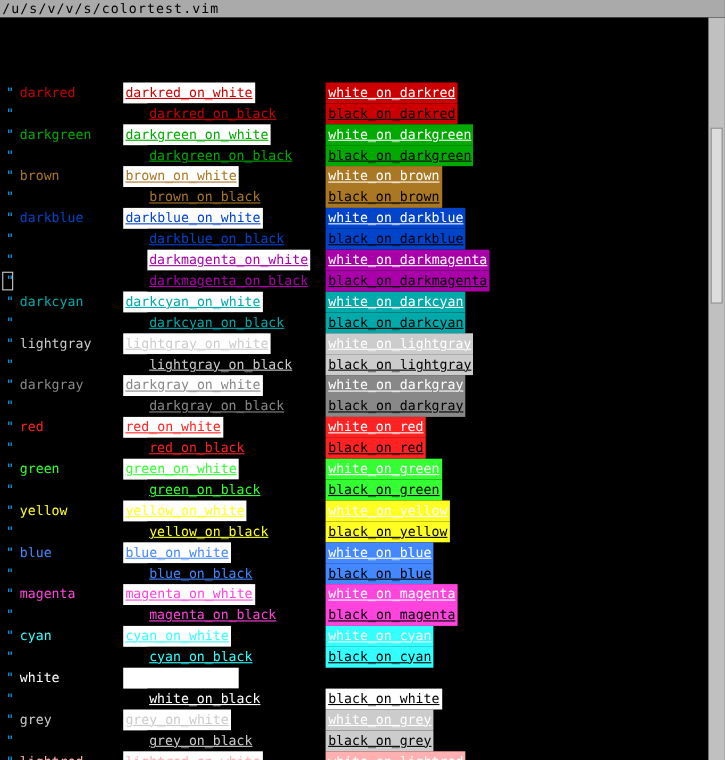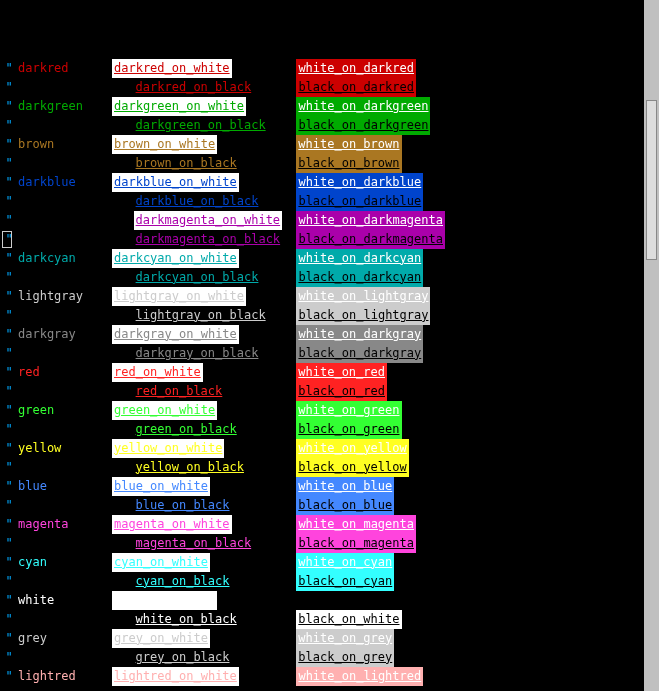--- a/index.html
+++ b/index.html
@@ -14,19 +14,20 @@
   .quote { color: #00aaff; width: 14px; text-align: center; }
   .name { width: 96px; padding-left: 2px; }
   .seg { padding: 0 2px; text-decoration: underline; text-decoration-thickness: 1px; }
   .gap { display: inline-block; }
   .cursorcell { position: absolute; left: 0; width: 10px; height: 17px; border: 1px solid #ccc; background: transparent; }
 </style>
 </head>
 <body>
 
 <div class="window">
+  <div class="titlebar">/u/s/v/v/s/colortest.vim</div>
   <div class="editor" id="editor">
     <div class="scrollbar">
       <div class="scrollthumb"></div>
     </div>
   <div class="row"><span class="quote">"</span><span class="name" style="color: rgb(204, 0, 0);">darkred</span><span class="seg" style="background: rgb(255, 255, 255); color: rgb(204, 0, 0);">darkred_on_white</span><span class="gap" style="width: 64.8px;"></span><span class="seg" style="background: rgb(204, 0, 0); color: rgb(255, 255, 255);">white_on_darkred</span></div><div class="row"><span class="quote">"</span><span class="name" style="color: rgb(204, 0, 0);"></span><span class="gap" style="width: 21.6px;"></span><span class="seg" style="background: rgb(0, 0, 0); color: rgb(204, 0, 0);">darkred_on_black</span><span class="gap" style="width: 43.2px;"></span><span class="seg" style="background: rgb(204, 0, 0); color: rgb(0, 0, 0);">black_on_darkred</span></div><div class="row"><span class="quote">"</span><span class="name" style="color: rgb(0, 170, 0);">darkgreen</span><span class="seg" style="background: rgb(255, 255, 255); color: rgb(0, 170, 0);">darkgreen_on_white</span><span class="gap" style="width: 50.4px;"></span><span class="seg" style="background: rgb(0, 170, 0); color: rgb(255, 255, 255);">white_on_darkgreen</span></div><div class="row"><span class="quote">"</span><span class="name" style="color: rgb(0, 170, 0);"></span><span class="gap" style="width: 21.6px;"></span><span class="seg" style="background: rgb(0, 0, 0); color: rgb(0, 170, 0);">darkgreen_on_black</span><span class="gap" style="width: 28.8px;"></span><span class="seg" style="background: rgb(0, 170, 0); color: rgb(0, 0, 0);">black_on_darkgreen</span></div><div class="row"><span class="quote">"</span><span class="name" style="color: rgb(170, 119, 34);">brown</span><span class="seg" style="background: rgb(255, 255, 255); color: rgb(170, 119, 34);">brown_on_white</span><span class="gap" style="width: 79.2px;"></span><span class="seg" style="background: rgb(170, 119, 34); color: rgb(255, 255, 255);">white_on_brown</span></div><div class="row"><span class="quote">"</span><span class="name" style="color: rgb(170, 119, 34);"></span><span class="gap" style="width: 21.6px;"></span><span class="seg" style="background: rgb(0, 0, 0); color: rgb(170, 119, 34);">brown_on_black</span><span class="gap" style="width: 57.6px;"></span><span class="seg" style="background: rgb(170, 119, 34); color: rgb(0, 0, 0);">black_on_brown</span></div><div class="row"><span class="quote">"</span><span class="name" style="color: rgb(0, 68, 204);">darkblue</span><span class="seg" style="background: rgb(255, 255, 255); color: rgb(0, 68, 204);">darkblue_on_white</span><span class="gap" style="width: 57.6px;"></span><span class="seg" style="background: rgb(0, 68, 204); color: rgb(255, 255, 255);">white_on_darkblue</span></div><div class="row"><span class="quote">"</span><span class="name" style="color: rgb(0, 68, 204);"></span><span class="gap" style="width: 21.6px;"></span><span class="seg" style="background: rgb(0, 0, 0); color: rgb(0, 68, 204);">darkblue_on_black</span><span class="gap" style="width: 36px;"></span><span class="seg" style="background: rgb(0, 68, 204); color: rgb(0, 0, 0);">black_on_darkblue</span></div><div class="row"><span class="quote">"</span><span class="name" style="color: rgb(170, 0, 170);"></span><span class="gap" style="width: 21.6px;"></span><span class="seg" style="background: rgb(255, 255, 255); color: rgb(170, 0, 170);">darkmagenta_on_white</span><span class="gap" style="width: 14.4px;"></span><span class="seg" style="background: rgb(170, 0, 170); color: rgb(255, 255, 255);">white_on_darkmagenta</span></div><div class="row" style="position: relative;"><span class="cursorcell" style="top: 1px;"></span><span class="quote">"</span><span class="name" style="color: rgb(170, 0, 170);"></span><span class="gap" style="width: 21.6px;"></span><span class="seg" style="background: rgb(0, 0, 0); color: rgb(170, 0, 170);">darkmagenta_on_black</span><span class="gap" style="width: 14.4px;"></span><span class="seg" style="background: rgb(170, 0, 170); color: rgb(0, 0, 0);">black_on_darkmagenta</span></div><div class="row"><span class="quote">"</span><span class="name" style="color: rgb(0, 170, 170);">darkcyan</span><span class="seg" style="background: rgb(255, 255, 255); color: rgb(0, 170, 170);">darkcyan_on_white</span><span class="gap" style="width: 57.6px;"></span><span class="seg" style="background: rgb(0, 170, 170); color: rgb(255, 255, 255);">white_on_darkcyan</span></div><div class="row"><span class="quote">"</span><span class="name" style="color: rgb(0, 170, 170);"></span><span class="gap" style="width: 21.6px;"></span><span class="seg" style="background: rgb(0, 0, 0); color: rgb(0, 170, 170);">darkcyan_on_black</span><span class="gap" style="width: 36px;"></span><span class="seg" style="background: rgb(0, 170, 170); color: rgb(0, 0, 0);">black_on_darkcyan</span></div><div class="row"><span class="quote">"</span><span class="name" style="color: rgb(204, 204, 204);">lightgray</span><span class="seg" style="background: rgb(255, 255, 255); color: rgb(204, 204, 204);">lightgray_on_white</span><span class="gap" style="width: 50.4px;"></span><span class="seg" style="background: rgb(204, 204, 204); color: rgb(255, 255, 255);">white_on_lightgray</span></div><div class="row"><span class="quote">"</span><span class="name" style="color: rgb(204, 204, 204);"></span><span class="gap" style="width: 21.6px;"></span><span class="seg" style="background: rgb(0, 0, 0); color: rgb(204, 204, 204);">lightgray_on_black</span><span class="gap" style="width: 28.8px;"></span><span class="seg" style="background: rgb(204, 204, 204); color: rgb(0, 0, 0);">black_on_lightgray</span></div><div class="row"><span class="quote">"</span><span class="name" style="color: rgb(136, 136, 136);">darkgray</span><span class="seg" style="background: rgb(255, 255, 255); color: rgb(136, 136, 136);">darkgray_on_white</span><span class="gap" style="width: 57.6px;"></span><span class="seg" style="background: rgb(136, 136, 136); color: rgb(255, 255, 255);">white_on_darkgray</span></div><div class="row"><span class="quote">"</span><span class="name" style="color: rgb(136, 136, 136);"></span><span class="gap" style="width: 21.6px;"></span><span class="seg" style="background: rgb(0, 0, 0); color: rgb(136, 136, 136);">darkgray_on_black</span><span class="gap" style="width: 36px;"></span><span class="seg" style="background: rgb(136, 136, 136); color: rgb(0, 0, 0);">black_on_darkgray</span></div><div class="row"><span class="quote">"</span><span class="name" style="color: rgb(255, 34, 34);">red</span><span class="seg" style="background: rgb(255, 255, 255); color: rgb(255, 34, 34);">red_on_white</span><span class="gap" style="width: 93.6px;"></span><span class="seg" style="background: rgb(255, 34, 34); color: rgb(255, 255, 255);">white_on_red</span></div><div class="row"><span class="quote">"</span><span class="name" style="color: rgb(255, 34, 34);"></span><span class="gap" style="width: 21.6px;"></span><span class="seg" style="background: rgb(0, 0, 0); color: rgb(255, 34, 34);">red_on_black</span><span class="gap" style="width: 72px;"></span><span class="seg" style="background: rgb(255, 34, 34); color: rgb(0, 0, 0);">black_on_red</span></div><div class="row"><span class="quote">"</span><span class="name" style="color: rgb(51, 255, 51);">green</span><span class="seg" style="background: rgb(255, 255, 255); color: rgb(51, 255, 51);">green_on_white</span><span class="gap" style="width: 79.2px;"></span><span class="seg" style="background: rgb(51, 255, 51); color: rgb(255, 255, 255);">white_on_green</span></div><div class="row"><span class="quote">"</span><span class="name" style="color: rgb(51, 255, 51);"></span><span class="gap" style="width: 21.6px;"></span><span class="seg" style="background: rgb(0, 0, 0); color: rgb(51, 255, 51);">green_on_black</span><span class="gap" style="width: 57.6px;"></span><span class="seg" style="background: rgb(51, 255, 51); color: rgb(0, 0, 0);">black_on_green</span></div><div class="row"><span class="quote">"</span><span class="name" style="color: rgb(255, 255, 34);">yellow</span><span class="seg" style="background: rgb(255, 255, 255); color: rgb(255, 255, 34);">yellow_on_white</span><span class="gap" style="width: 72px;"></span><span class="seg" style="background: rgb(255, 255, 34); color: rgb(255, 255, 255);">white_on_yellow</span></div><div class="row"><span class="quote">"</span><span class="name" style="color: rgb(255, 255, 34);"></span><span class="gap" style="width: 21.6px;"></span><span class="seg" style="background: rgb(0, 0, 0); color: rgb(255, 255, 34);">yellow_on_black</span><span class="gap" style="width: 50.4px;"></span><span class="seg" style="background: rgb(255, 255, 34); color: rgb(0, 0, 0);">black_on_yellow</span></div><div class="row"><span class="quote">"</span><span class="name" style="color: rgb(68, 136, 255);">blue</span><span class="seg" style="background: rgb(255, 255, 255); color: rgb(68, 136, 255);">blue_on_white</span><span class="gap" style="width: 86.4px;"></span><span class="seg" style="background: rgb(68, 136, 255); color: rgb(255, 255, 255);">white_on_blue</span></div><div class="row"><span class="quote">"</span><span class="name" style="color: rgb(68, 136, 255);"></span><span class="gap" style="width: 21.6px;"></span><span class="seg" style="background: rgb(0, 0, 0); color: rgb(68, 136, 255);">blue_on_black</span><span class="gap" style="width: 64.8px;"></span><span class="seg" style="background: rgb(68, 136, 255); color: rgb(0, 0, 0);">black_on_blue</span></div><div class="row"><span class="quote">"</span><span class="name" style="color: rgb(255, 68, 221);">magenta</span><span class="seg" style="background: rgb(255, 255, 255); color: rgb(255, 68, 221);">magenta_on_white</span><span class="gap" style="width: 64.8px;"></span><span class="seg" style="background: rgb(255, 68, 221); color: rgb(255, 255, 255);">white_on_magenta</span></div><div class="row"><span class="quote">"</span><span class="name" style="color: rgb(255, 68, 221);"></span><span class="gap" style="width: 21.6px;"></span><span class="seg" style="background: rgb(0, 0, 0); color: rgb(255, 68, 221);">magenta_on_black</span><span class="gap" style="width: 43.2px;"></span><span class="seg" style="background: rgb(255, 68, 221); color: rgb(0, 0, 0);">black_on_magenta</span></div><div class="row"><span class="quote">"</span><span class="name" style="color: rgb(51, 255, 255);">cyan</span><span class="seg" style="background: rgb(255, 255, 255); color: rgb(51, 255, 255);">cyan_on_white</span><span class="gap" style="width: 86.4px;"></span><span class="seg" style="background: rgb(51, 255, 255); color: rgb(255, 255, 255);">white_on_cyan</span></div><div class="row"><span class="quote">"</span><span class="name" style="color: rgb(51, 255, 255);"></span><span class="gap" style="width: 21.6px;"></span><span class="seg" style="background: rgb(0, 0, 0); color: rgb(51, 255, 255);">cyan_on_black</span><span class="gap" style="width: 64.8px;"></span><span class="seg" style="background: rgb(51, 255, 255); color: rgb(0, 0, 0);">black_on_cyan</span></div><div class="row"><span class="quote">"</span><span class="name" style="color: rgb(255, 255, 255);">white</span><span class="seg" style="background: rgb(255, 255, 255); color: rgb(255, 255, 255);">white_on_white</span><span class="gap" style="width: 79.2px;"></span></div><div class="row"><span class="quote">"</span><span class="name" style="color: rgb(255, 255, 255);"></span><span class="gap" style="width: 21.6px;"></span><span class="seg" style="background: rgb(0, 0, 0); color: rgb(255, 255, 255);">white_on_black</span><span class="gap" style="width: 57.6px;"></span><span class="seg" style="background: rgb(255, 255, 255); color: rgb(0, 0, 0);">black_on_white</span></div><div class="row"><span class="quote">"</span><span class="name" style="color: rgb(204, 204, 204);">grey</span><span class="seg" style="background: rgb(255, 255, 255); color: rgb(204, 204, 204);">grey_on_white</span><span class="gap" style="width: 86.4px;"></span><span class="seg" style="background: rgb(204, 204, 204); color: rgb(255, 255, 255);">white_on_grey</span></div><div class="row"><span class="quote">"</span><span class="name" style="color: rgb(204, 204, 204);"></span><span class="gap" style="width: 21.6px;"></span><span class="seg" style="background: rgb(0, 0, 0); color: rgb(204, 204, 204);">grey_on_black</span><span class="gap" style="width: 64.8px;"></span><span class="seg" style="background: rgb(204, 204, 204); color: rgb(0, 0, 0);">black_on_grey</span></div><div class="row"><span class="quote">"</span><span class="name" style="color: rgb(255, 176, 176);">lightred</span><span class="seg" style="background: rgb(255, 255, 255); color: rgb(255, 176, 176);">lightred_on_white</span><span class="gap" style="width: 57.6px;"></span><span class="seg" style="background: rgb(255, 176, 176); color: rgb(255, 255, 255);">white_on_lightred</span></div></div>
 
 </div>
 
 </body></html>

